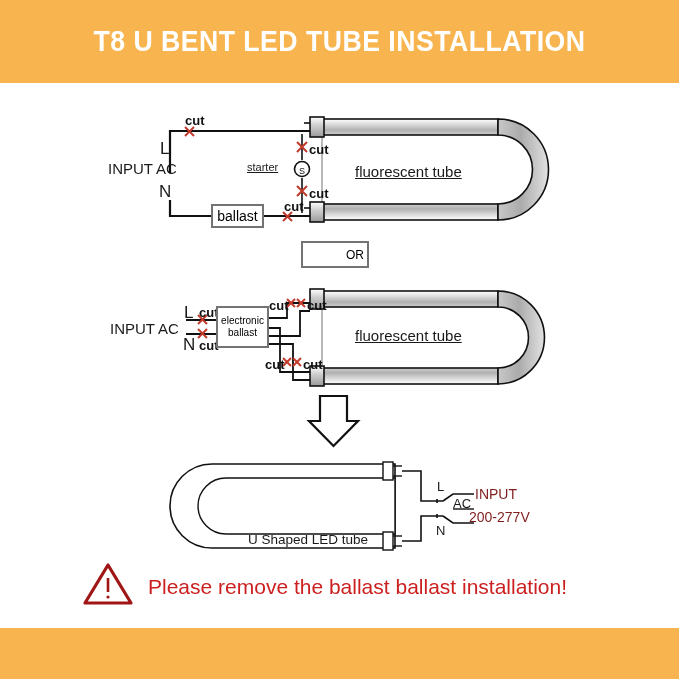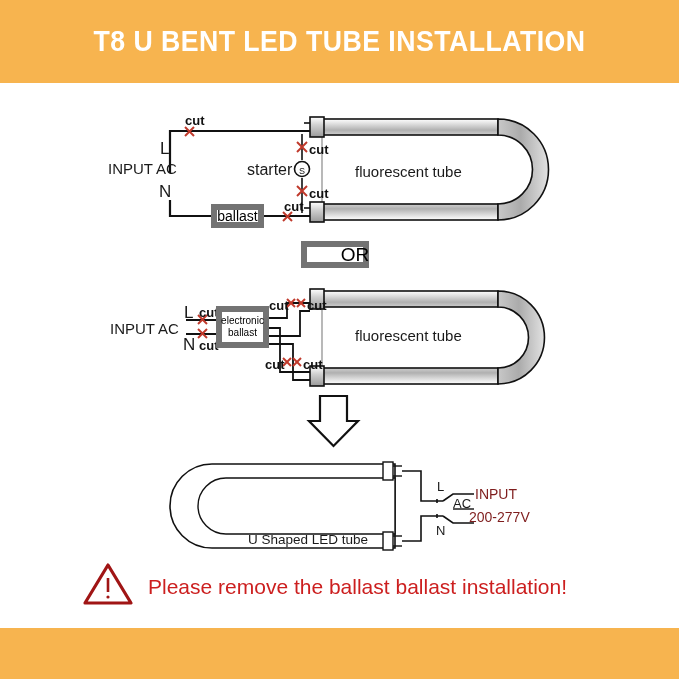--- a/index.html
+++ b/index.html
@@ -38,39 +38,39 @@
   .lbl{
     position:absolute;
     font-family:"Liberation Sans",sans-serif;
     color:#1a1a1a;
     white-space:nowrap;
     line-height:1;
   }
   .lbl-input{font-size:15px;}
   .lbl-ln{font-size:17px;}
   .lbl-cut{font-size:13px;font-weight:bold;color:#111;}
-  .lbl-starter{font-size:16px;}
+  .lbl-starter{font-size:11px;text-decoration:underline;}
   .lbl-ballast{font-size:14px;}
   .lbl-eballast{font-size:10px;font-weight:normal;text-align:right;line-height:1.25;}
-  .lbl-tube{font-size:15px;}
-  .lbl-or{font-size:19px;margin-left:40px;}
+  .lbl-tube{font-size:15px;text-decoration:underline;}
+  .lbl-or{font-size:12px;margin-left:40px;}
   .lbl-led{font-size:13.5px;margin-top:28px;}
   .lbl-acsmall{font-size:13px;}
   .lbl-inputv{font-size:14px;color:#7f1d1d;}
   .warn-text{
     position:absolute;
     font-size:21px;
     color:#cc1f1f;
     white-space:nowrap;
     font-family:"Liberation Sans",sans-serif;
   }
 
   .box{
     position:absolute;
-    border:6px solid #737373;
+    border:2px solid #737373;
     background:#fff;
     box-sizing:border-box;
     display:flex;align-items:center;justify-content:center;
   }
 </style>
 </head>
 <body>
 
 <div class="sheet">
 

